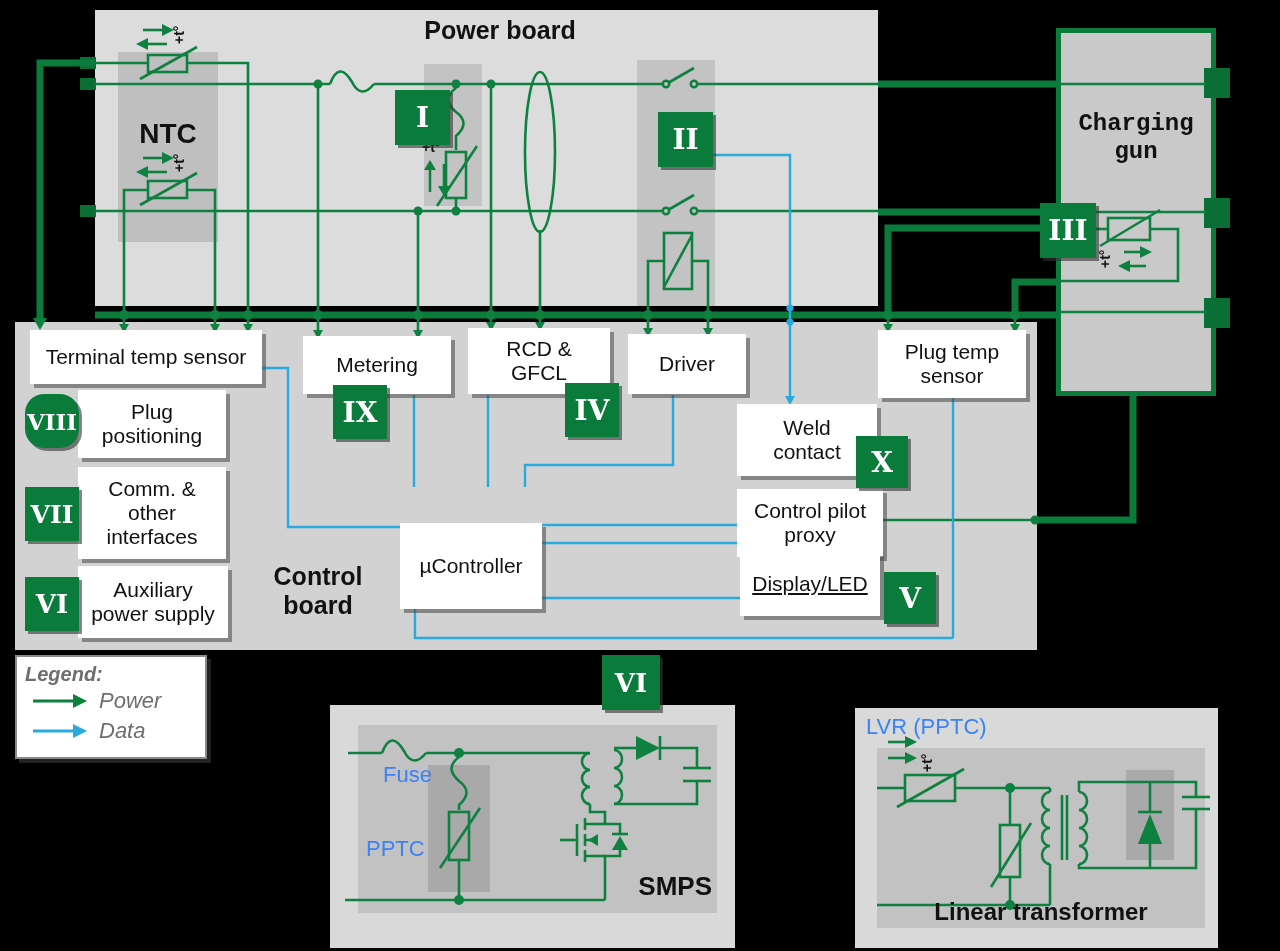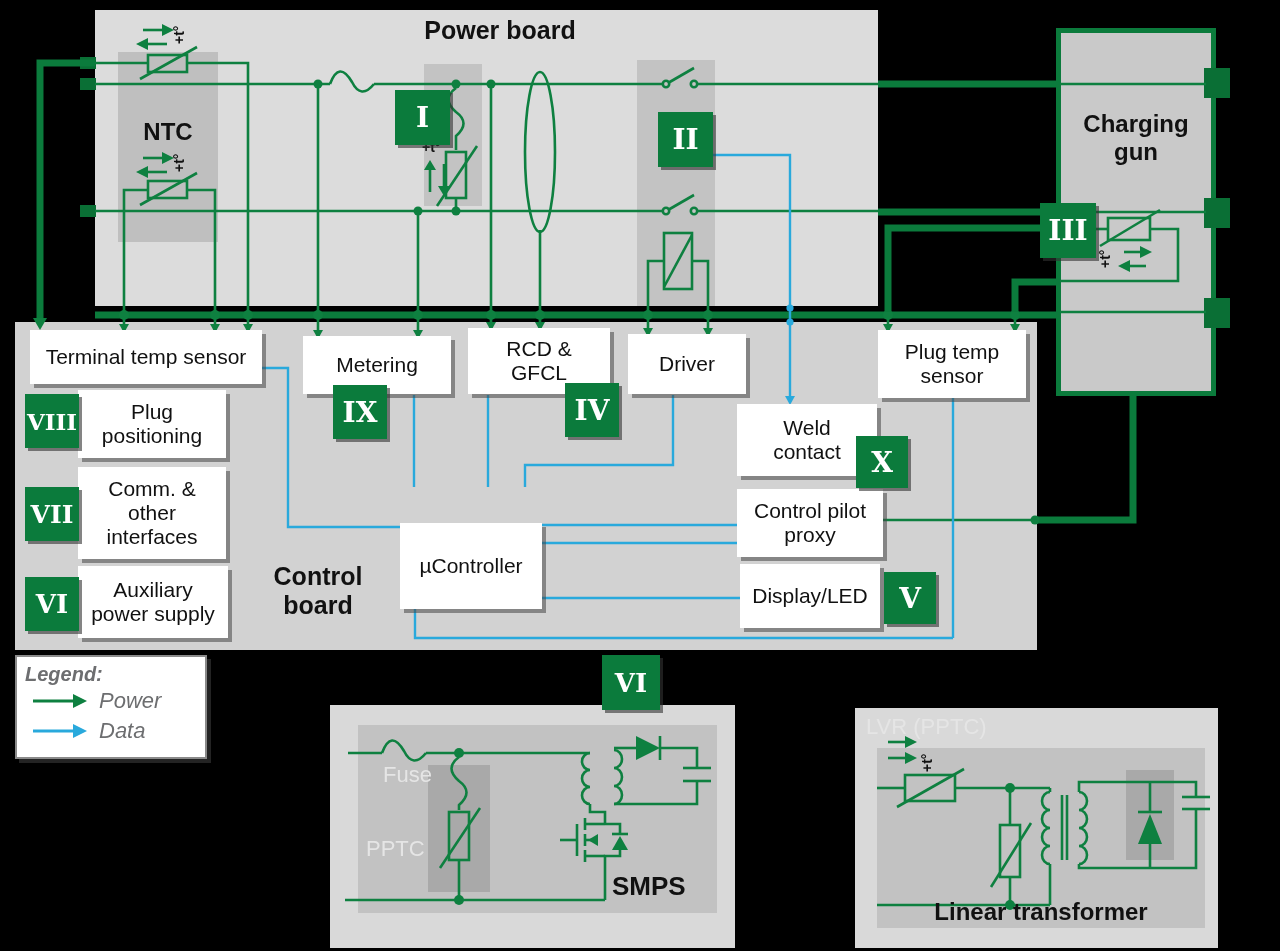--- a/index.html
+++ b/index.html
@@ -6,21 +6,21 @@
   #stage{position:relative;width:1280px;height:951px;background:#000;overflow:hidden;
          font-family:"Liberation Sans",sans-serif;}
   .panel{position:absolute;}
   .wbox{position:absolute;background:#fff;display:flex;align-items:center;justify-content:center;
         text-align:center;color:#111;font-size:21px;line-height:1.15;
         box-shadow:4px 4px 0 rgba(70,70,70,.55);z-index:30;}
   .badge{position:absolute;background:#0b7b3c;color:#fff;display:flex;align-items:center;justify-content:center;
          font-family:"DejaVu Serif",serif;font-weight:bold;font-size:28px;
          box-shadow:3px 3px 0 rgba(50,50,50,.6);z-index:40;}
   .btitle{position:absolute;color:#111;font-weight:bold;text-align:center;z-index:25;line-height:1.15;}
-  .small-label{position:absolute;color:#e5e5e5;font-size:22px;z-index:25;}
+  .small-label{position:absolute;color:#3b82f6;font-size:22px;z-index:25;}
   svg.layer{position:absolute;left:0;top:0;z-index:20;pointer-events:none;}
   .gw{stroke:#0e8040;stroke-width:2.6;fill:none;}
   .gthick{stroke:#0b7b3c;stroke-width:7;fill:none;}
   .bw{stroke:#29a9dc;stroke-width:2.4;fill:none;}
   .gdot{fill:#0e8040;stroke:none;}
   .bdot{fill:#29a9dc;stroke:none;}
   .gfill{fill:#0e8040;stroke:none;}
   .tab{fill:#0a6f35;stroke:none;}
   text.ts{font:bold 14px "Liberation Sans",sans-serif;fill:#111;}
   #legend{position:absolute;left:15px;top:655px;width:188px;height:100px;background:#fff;
@@ -250,24 +250,24 @@
     <polyline class="gw" points="1079,864 1079,868 1196,868 1196,809"></polyline>
     <line class="gw" x1="1182" y1="797" x2="1210" y2="797" stroke-width="4"></line>
     <line class="gw" x1="1182" y1="809" x2="1210" y2="809" stroke-width="4"></line>
     <line class="gw" x1="1150" y1="782" x2="1150" y2="812"></line>
     <polygon class="gfill" points="1138,844 1162,844 1150,814"></polygon>
     <line class="gw" x1="1138" y1="812" x2="1162" y2="812"></line>
     <line class="gw" x1="1150" y1="844" x2="1150" y2="868"></line>
   </svg>
 
   <div class="btitle" style="left:350px;top:16px;width:300px;font-size:25px;">Power board</div>
-  <div class="btitle" style="left:1062px;top:110px;width:148px;font-size:24px;z-index:26;">Charging gun</div>
-  <div class="btitle" style="left:128px;top:118px;width:80px;font-size:24px;">NTC</div>
+  <div class="btitle" style="left:1062px;top:110px;width:148px;font-size:24px;z-index:26;font-family:Liberation Mono, monospace;">Charging gun</div>
+  <div class="btitle" style="left:128px;top:118px;width:80px;font-size:28px;">NTC</div>
   <div class="btitle" style="left:248px;top:562px;width:140px;font-size:25px;">Control board</div>
-  <div class="btitle" style="left:612px;top:872px;width:100px;font-size:26px;text-align:left;">SMPS</div>
+  <div class="btitle" style="left:612px;top:872px;width:100px;font-size:26px;text-align:right;">SMPS</div>
   <div class="btitle" style="left:877px;top:898px;width:328px;font-size:24px;">Linear transformer</div>
   <div class="small-label" style="left:866px;top:714px;">LVR (PPTC)</div>
   <div class="small-label" style="left:383px;top:762px;">Fuse</div>
   <div class="small-label" style="left:366px;top:836px;">PPTC</div>
 
   <div class="wbox" style="left:30px;top:330px;width:232px;height:54px;">
       <span>Terminal temp sensor</span>
     </div>
   <div class="wbox" style="left:303px;top:336px;width:148px;height:58px;">
       <span>Metering</span>
@@ -280,21 +280,21 @@
     </div>
   <div class="wbox" style="left:878px;top:330px;width:148px;height:68px;padding:0 18px;box-sizing:border-box;">
       <span>Plug temp sensor</span>
     </div>
   <div class="wbox" style="left:737px;top:404px;width:140px;height:72px;padding:8px 30px;box-sizing:border-box;">
       <span>Weld contact</span>
     </div>
   <div class="wbox" style="left:737px;top:489px;width:146px;height:68px;padding:0 12px;box-sizing:border-box;">
       <span>Control pilot proxy</span>
     </div>
-  <div class="wbox" style="left:740px;top:564px;width:140px;height:64px;">
+  <div class="wbox" style="left:740px;top:552px;width:140px;height:64px;text-decoration:underline;">
       <span>Display/LED</span>
     </div>
   <div class="wbox" style="left:400px;top:487px;width:142px;height:86px;margin-top:36px;">
       <span>µController</span>
     </div>
   <div class="wbox" style="left:78px;top:390px;width:148px;height:68px;padding:0 20px;box-sizing:border-box;">
       <span>Plug positioning</span>
     </div>
   <div class="wbox" style="left:78px;top:467px;width:148px;height:92px;padding:0 24px;box-sizing:border-box;">
       <span>Comm. &amp; other interfaces</span>
@@ -317,21 +317,21 @@
     </div>
   <div class="badge" style="left:333px;top:385px;width:54px;height:54px;">
       <span>IX</span>
     </div>
   <div class="badge" style="left:856px;top:436px;width:52px;height:52px;z-index:45;">
       <span>X</span>
     </div>
   <div class="badge" style="left:884px;top:572px;width:52px;height:52px;z-index:45;">
       <span>V</span>
     </div>
-  <div class="badge" style="left:25px;top:394px;width:54px;height:54px;font-size:23px;">
+  <div class="badge" style="left:25px;top:394px;width:54px;height:54px;font-size:23px;border-radius:19px;">
       <span>VIII</span>
     </div>
   <div class="badge" style="left:25px;top:487px;width:54px;height:54px;font-size:25px;">
       <span>VII</span>
     </div>
   <div class="badge" style="left:25px;top:577px;width:54px;height:54px;font-size:26px;">
       <span>VI</span>
     </div>
   <div class="badge" style="left:602px;top:655px;width:58px;height:55px;font-size:26px;">
       <span>VI</span>

